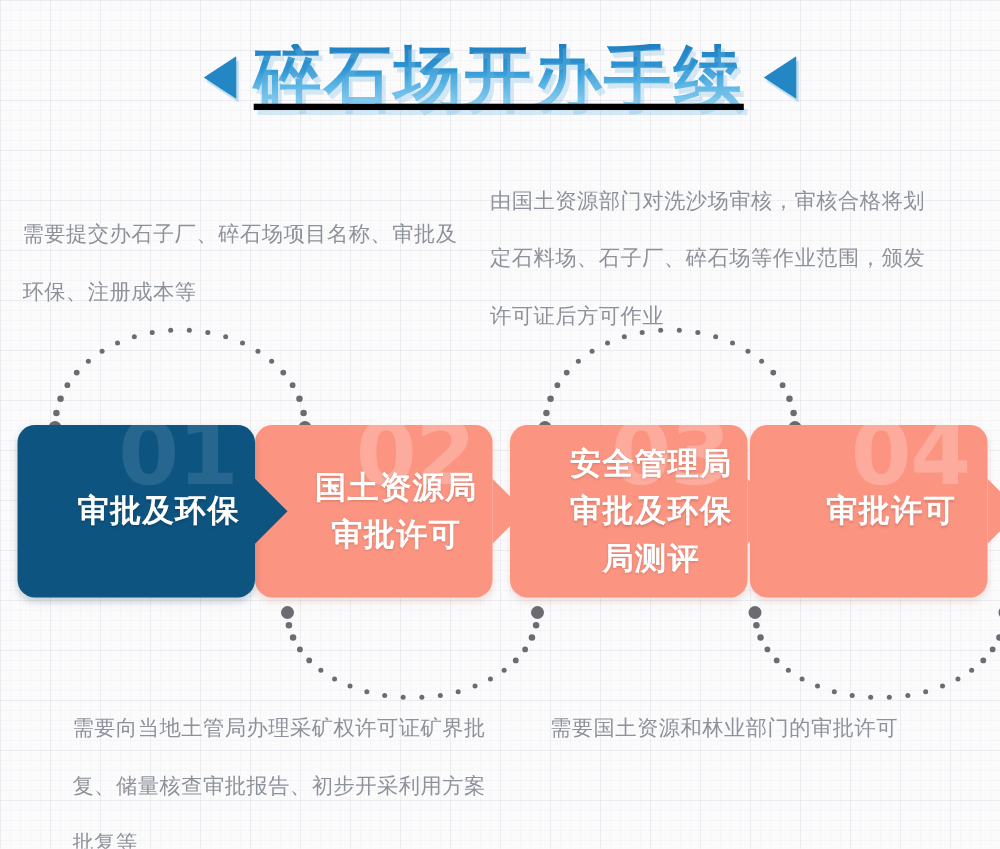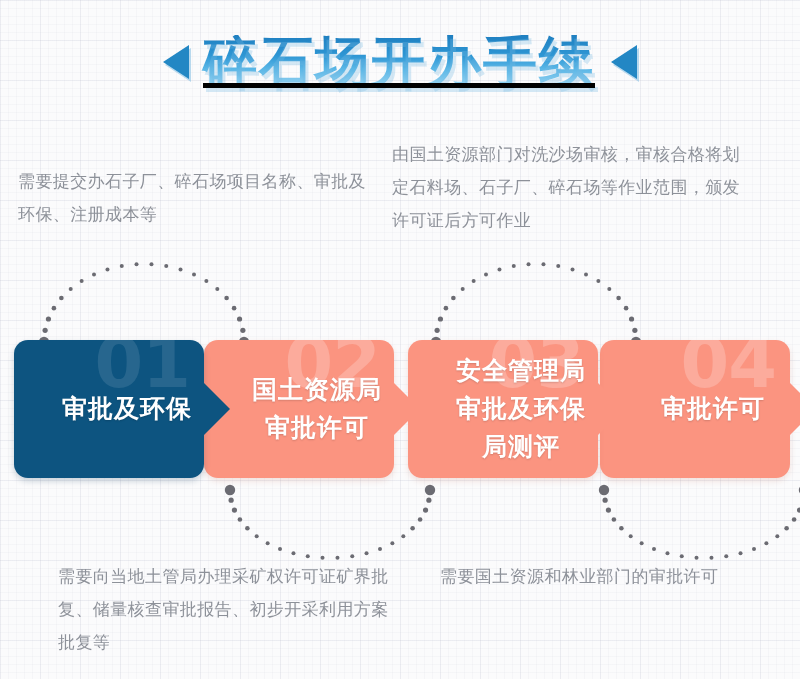--- a/index.html
+++ b/index.html
@@ -70,21 +70,21 @@
     text-shadow: 3px 4px 0 rgba(120,185,225,0.30);
     white-space: nowrap;
     padding: 0 2px;
   }
 
   
   .desc {
     position: absolute;
     color: #8d9199;
     font-size: 17px;
-    line-height: 33px;
+    line-height: 46px;
     letter-spacing: 0.4px;
   }
   #desc-top-left  { left: 18px;  top: 165px; width: 360px; }
   #desc-top-right { left: 392px; top: 138px; width: 350px; }
   #desc-bottom-left  { left: 58px;  top: 560px; width: 345px; }
   #desc-bottom-right { left: 440px; top: 560px; width: 350px; }
 
   
   .arc {
     position: absolute;

